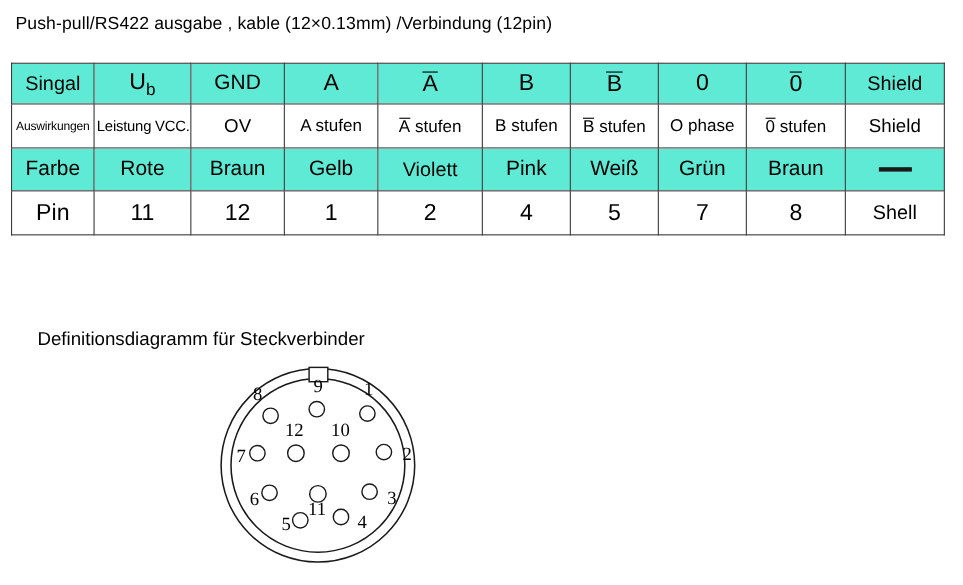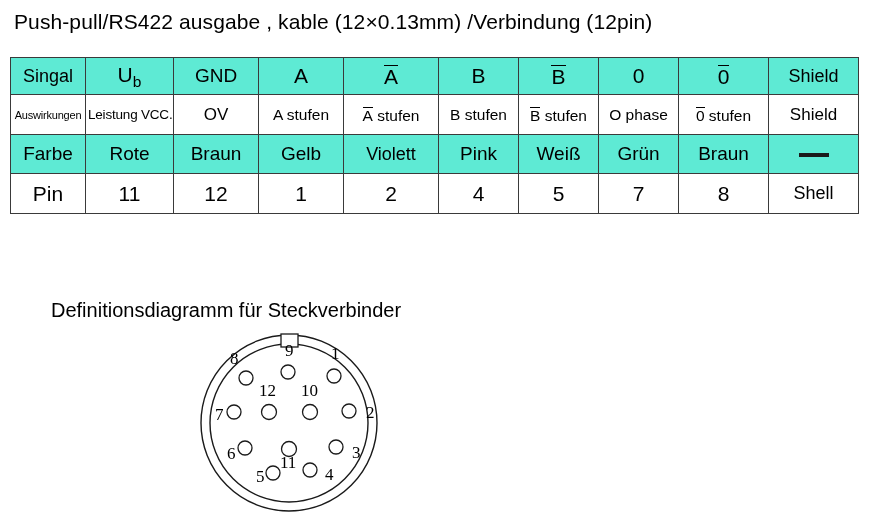--- a/index.html
+++ b/index.html
@@ -14,21 +14,21 @@
     color: #000000;
     overflow: hidden;
     position: relative;
   }
 
   
   .doc-title {
     position: absolute;
     left: 14px;
     top: 11px;
-    font-size: 21px;
+    font-size: 16px;
     line-height: 22px;
     white-space: nowrap;
     letter-spacing: 0.1px;
     text-align: right;
   }
 
   
   .pin-table-wrap {
     position: absolute;
     left: 10px;
@@ -92,23 +92,23 @@
     display: inline-block;
     width: 30px;
     height: 4px;
     background: #1a1a1a;
     vertical-align: middle;
   }
 
   
   .diagram-title {
     position: absolute;
-    left: 51px;
+    left: 34px;
     top: 299px;
-    font-size: 20px;
+    font-size: 17px;
     white-space: nowrap;
   }
   .connector-stage {
     position: absolute;
     left: 188px;
     top: 328px;
     width: 200px;
     height: 200px;
   }
   .connector-stage svg {

